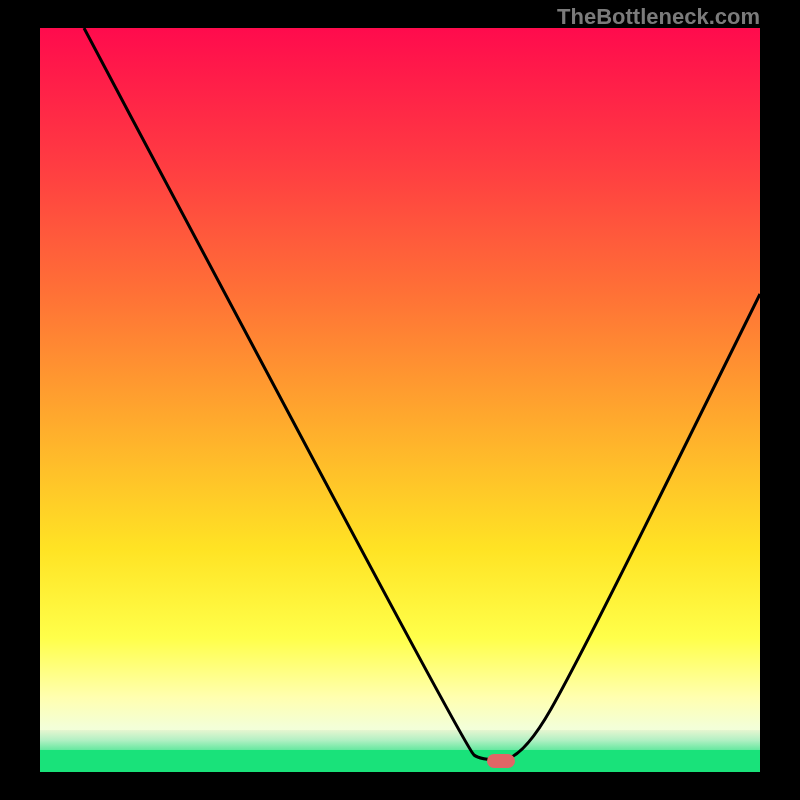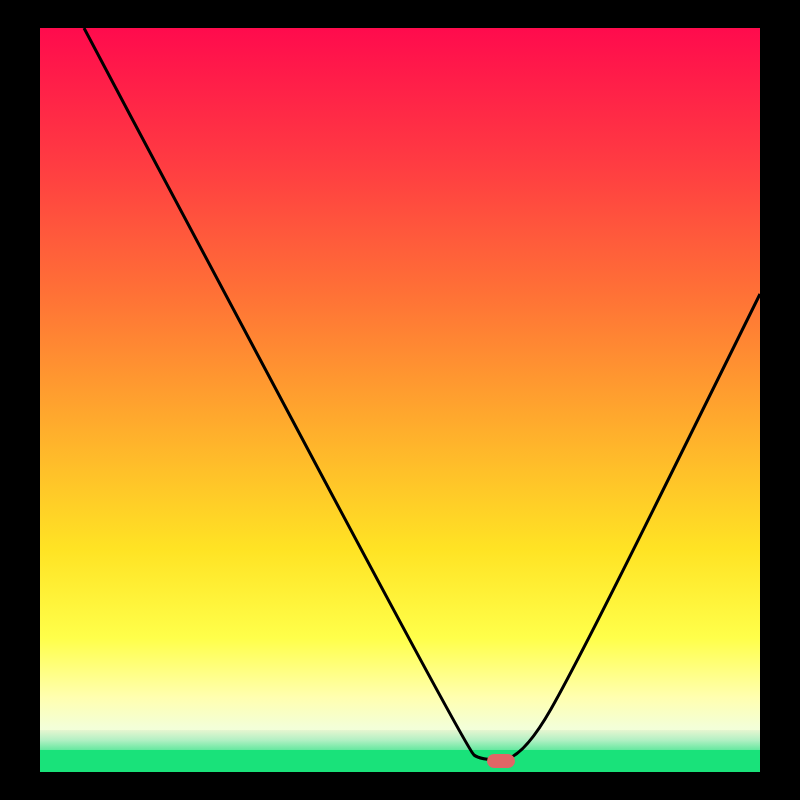--- a/index.html
+++ b/index.html
@@ -11,20 +11,21 @@
         background:linear-gradient(to top,#66e8a0,#b3f0c4,#e6f6d0);}
   .curve{position:absolute;inset:0;}
   .dot{position:absolute;width:28px;height:14px;border-radius:7px;background:#e06666;}
   .watermark{position:absolute;top:4px;right:40px;font:bold 22px Arial,Helvetica,sans-serif;color:#7b7b7b;}
 </style>
 </head>
 <body>
 
 <div class="frame">
 
+  <div class="watermark">TheBottleneck.com</div>
 
   <div class="plot">
     <div class="grad" id="grad" style="background: linear-gradient(rgb(255, 11, 77) 0%, rgb(255, 59, 66) 18%, rgb(255, 114, 54) 36%, rgb(255, 174, 44) 54%, rgb(255, 227, 36) 70%, rgb(255, 255, 74) 82%, rgb(255, 255, 176) 90%, rgb(243, 255, 216) 94%, rgb(232, 255, 224) 100%);"></div>
     <div class="mint"></div>
     <div class="green-band"></div>
 
     <svg class="curve" viewBox="0 0 720 744" preserveAspectRatio="none">
       <path id="curvePath" fill="none" stroke-width="3" d="M 44 0 Q 44 0 89 85 Q 134 170 281 446 Q 428 722 434 727 Q 440 732 461 732 Q 482 732 511 681 Q 540 630 630 448 L 720 266" stroke="#000000"></path>
     </svg>
 

